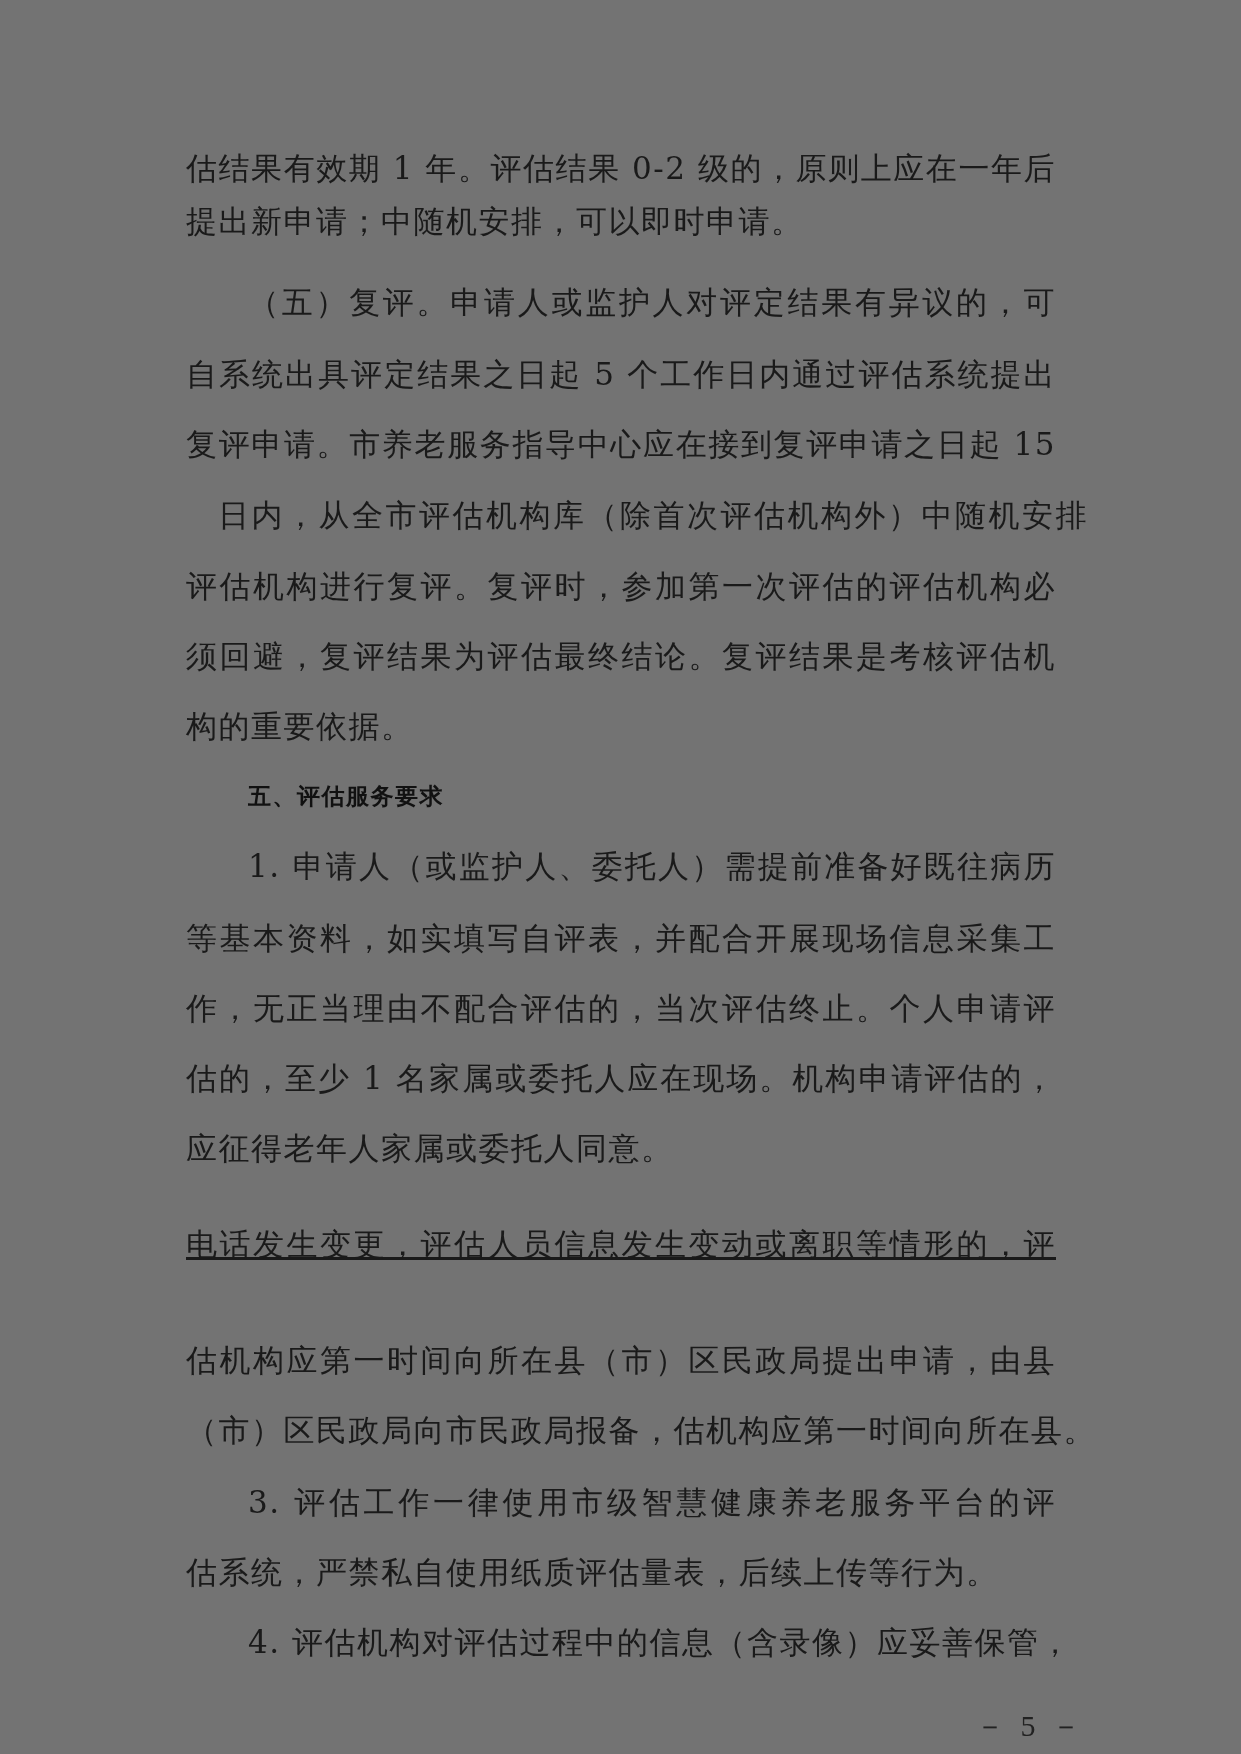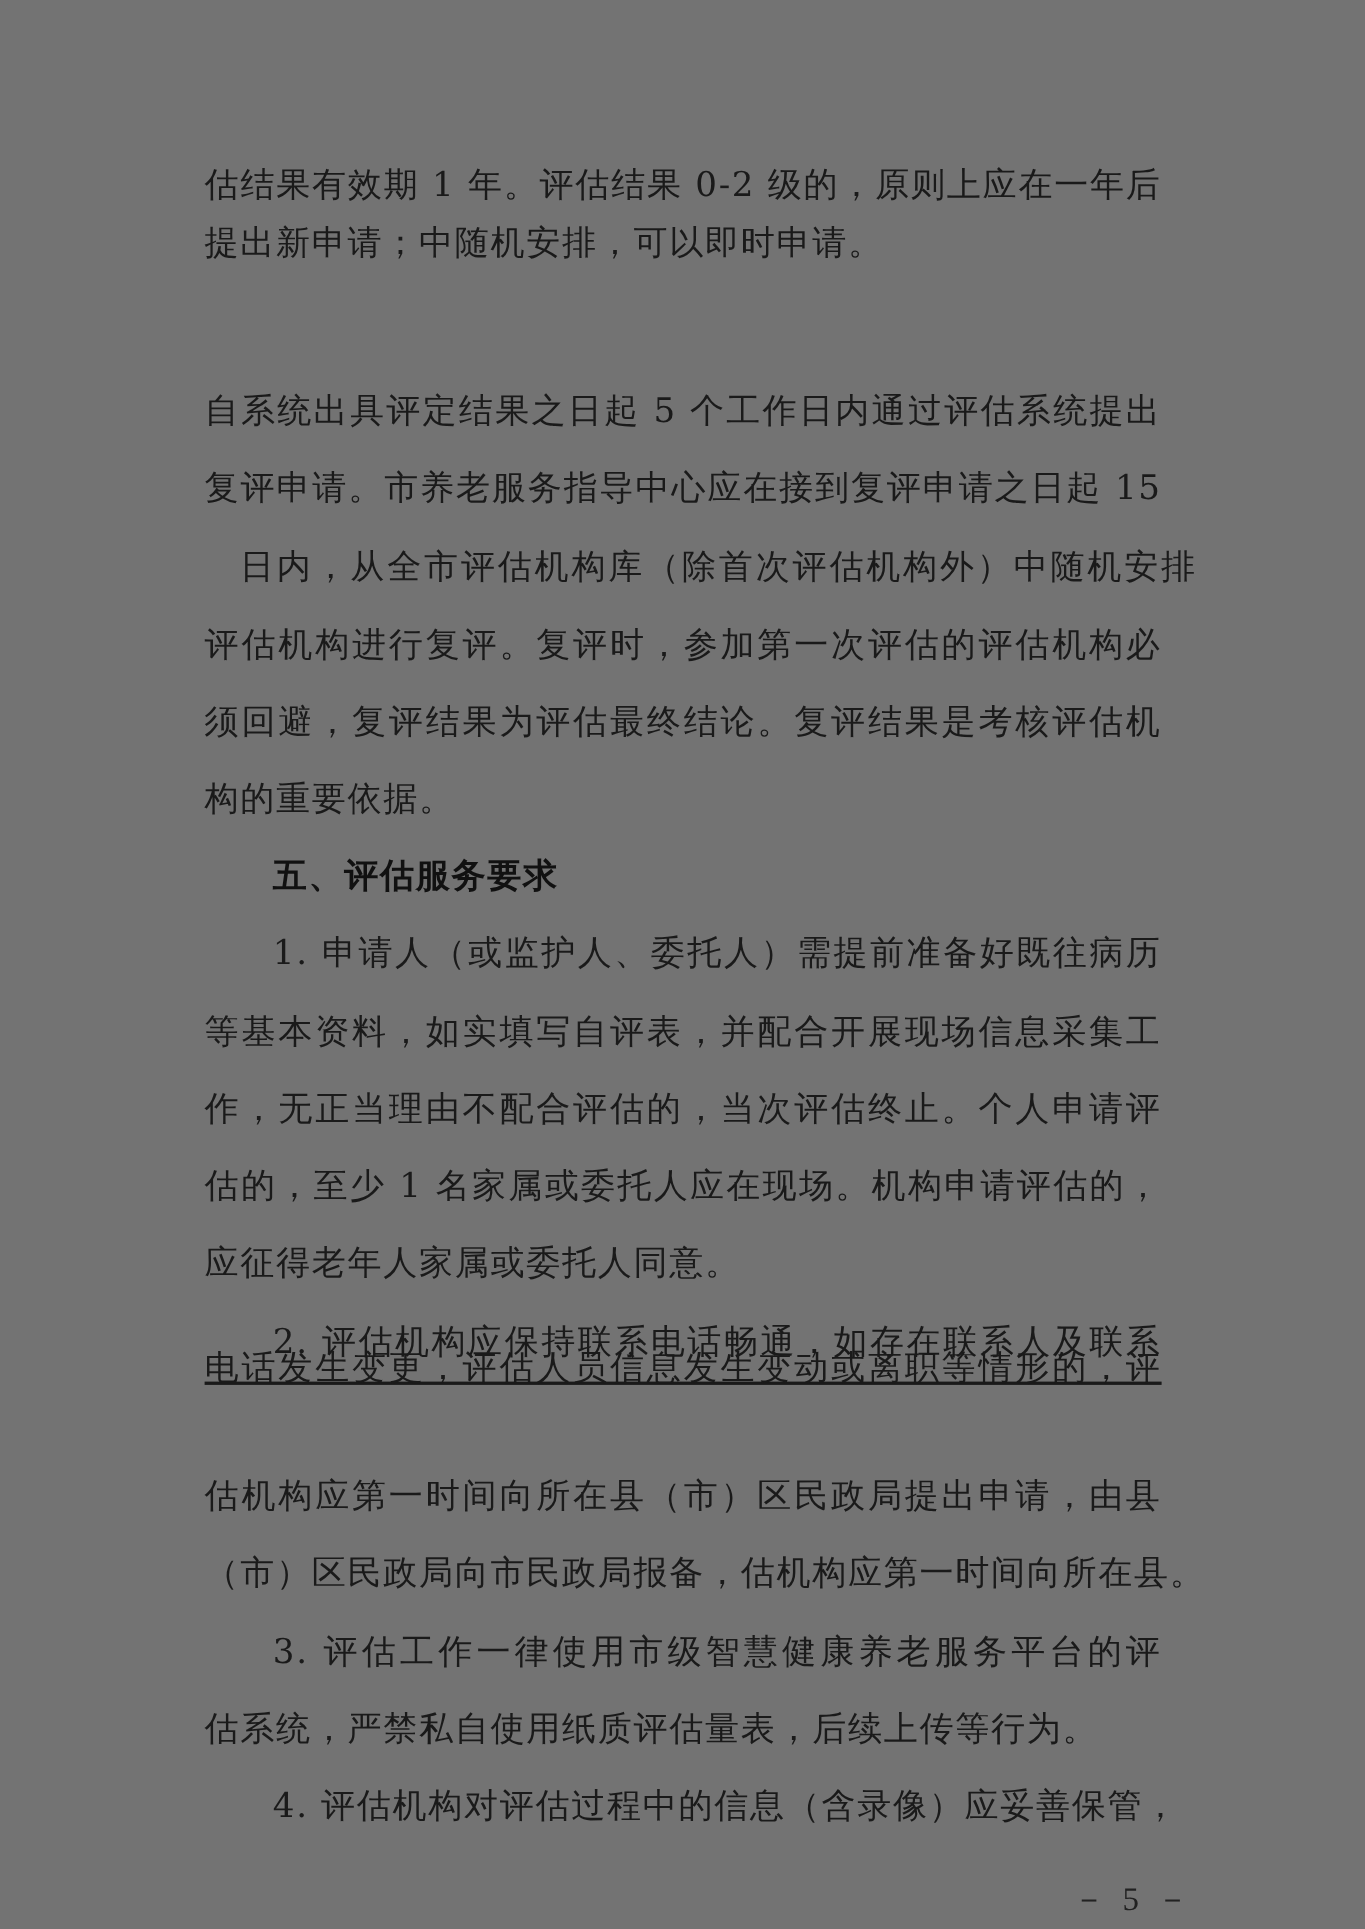--- a/index.html
+++ b/index.html
@@ -16,21 +16,21 @@
     letter-spacing: 1.5px;
     line-height: 40px;
   }
   .justify { text-align: justify; text-align-last: justify; }
   .indent { left: 248px; width: 808px; }
   .heading {
     position: absolute;
     left: 248px;
     font-family: "DejaVu Sans", "Liberation Sans", sans-serif;
     font-weight: bold;
-    font-size: 31px;
+    font-size: 23px;
     color: #111;
     letter-spacing: 1.5px;
     line-height: 40px;
   }
   .page-num {
     position: absolute;
     left: 975px;
     top: 1610px;
     font-family: "Liberation Serif", "DejaVu Serif", serif;
     font-size: 30px;
@@ -39,36 +39,36 @@
   }
 </style>
 </head>
 <body>
 
 <div class="page">
 
   <div class="line justify" style="top:148px;">估结果有效期 1 年。评估结果 0-2 级的，原则上应在一年后</div>
   <div class="line" style="top:201px;">提出新申请；中随机安排，可以即时申请。</div>
 
+  <div class="line indent justify" style="top:282px;">（五）复评。申请人或监护人对评定结果有异议的，可</div>
   <div class="line justify" style="top:354px;">自系统出具评定结果之日起 5 个工作日内通过评估系统提出</div>
   <div class="line justify" style="top:424px;">复评申请。市养老服务指导中心应在接到复评申请之日起 15</div>
   <div class="line justify" style="top:495px;margin-left:32px;">日内，从全市评估机构库（除首次评估机构外）中随机安排</div>
   <div class="line justify" style="top:566px;">评估机构进行复评。复评时，参加第一次评估的评估机构必</div>
   <div class="line justify" style="top:636px;">须回避，复评结果为评估最终结论。复评结果是考核评估机</div>
   <div class="line" style="top:706px;">构的重要依据。</div>
 
   <div class="heading" style="top:776px;">五、评估服务要求</div>
 
   <div class="line indent justify" style="top:846px;">1. 申请人（或监护人、委托人）需提前准备好既往病历</div>
   <div class="line justify" style="top:918px;">等基本资料，如实填写自评表，并配合开展现场信息采集工</div>
   <div class="line justify" style="top:988px;">作，无正当理由不配合评估的，当次评估终止。个人申请评</div>
   <div class="line justify" style="top:1058px;">估的，至少 1 名家属或委托人应在现场。机构申请评估的，</div>
   <div class="line" style="top:1128px;">应征得老年人家属或委托人同意。</div>
 
-  <div class="line indent justify" style="top:1200px;">2. 评估机构应保持联系电话畅通，如存在联系人及联系</div>
   <div class="line justify" style="top:1224px;text-decoration:underline;">电话发生变更，评估人员信息发生变动或离职等情形的，评</div>
   <div class="line justify" style="top:1340px;">估机构应第一时间向所在县（市）区民政局提出申请，由县</div>
   <div class="line justify" style="top:1410px;">（市）区民政局向市民政局报备，估机构应第一时间向所在县。</div>
 
   <div class="line indent justify" style="top:1482px;">3. 评估工作一律使用市级智慧健康养老服务平台的评</div>
   <div class="line" style="top:1552px;">估系统，严禁私自使用纸质评估量表，后续上传等行为。</div>
 
   <div class="line indent justify" style="top:1622px;">4. 评估机构对评估过程中的信息（含录像）应妥善保管，</div>
 
   <div class="page-num" style="top:1706px;">－ 5 －</div>

